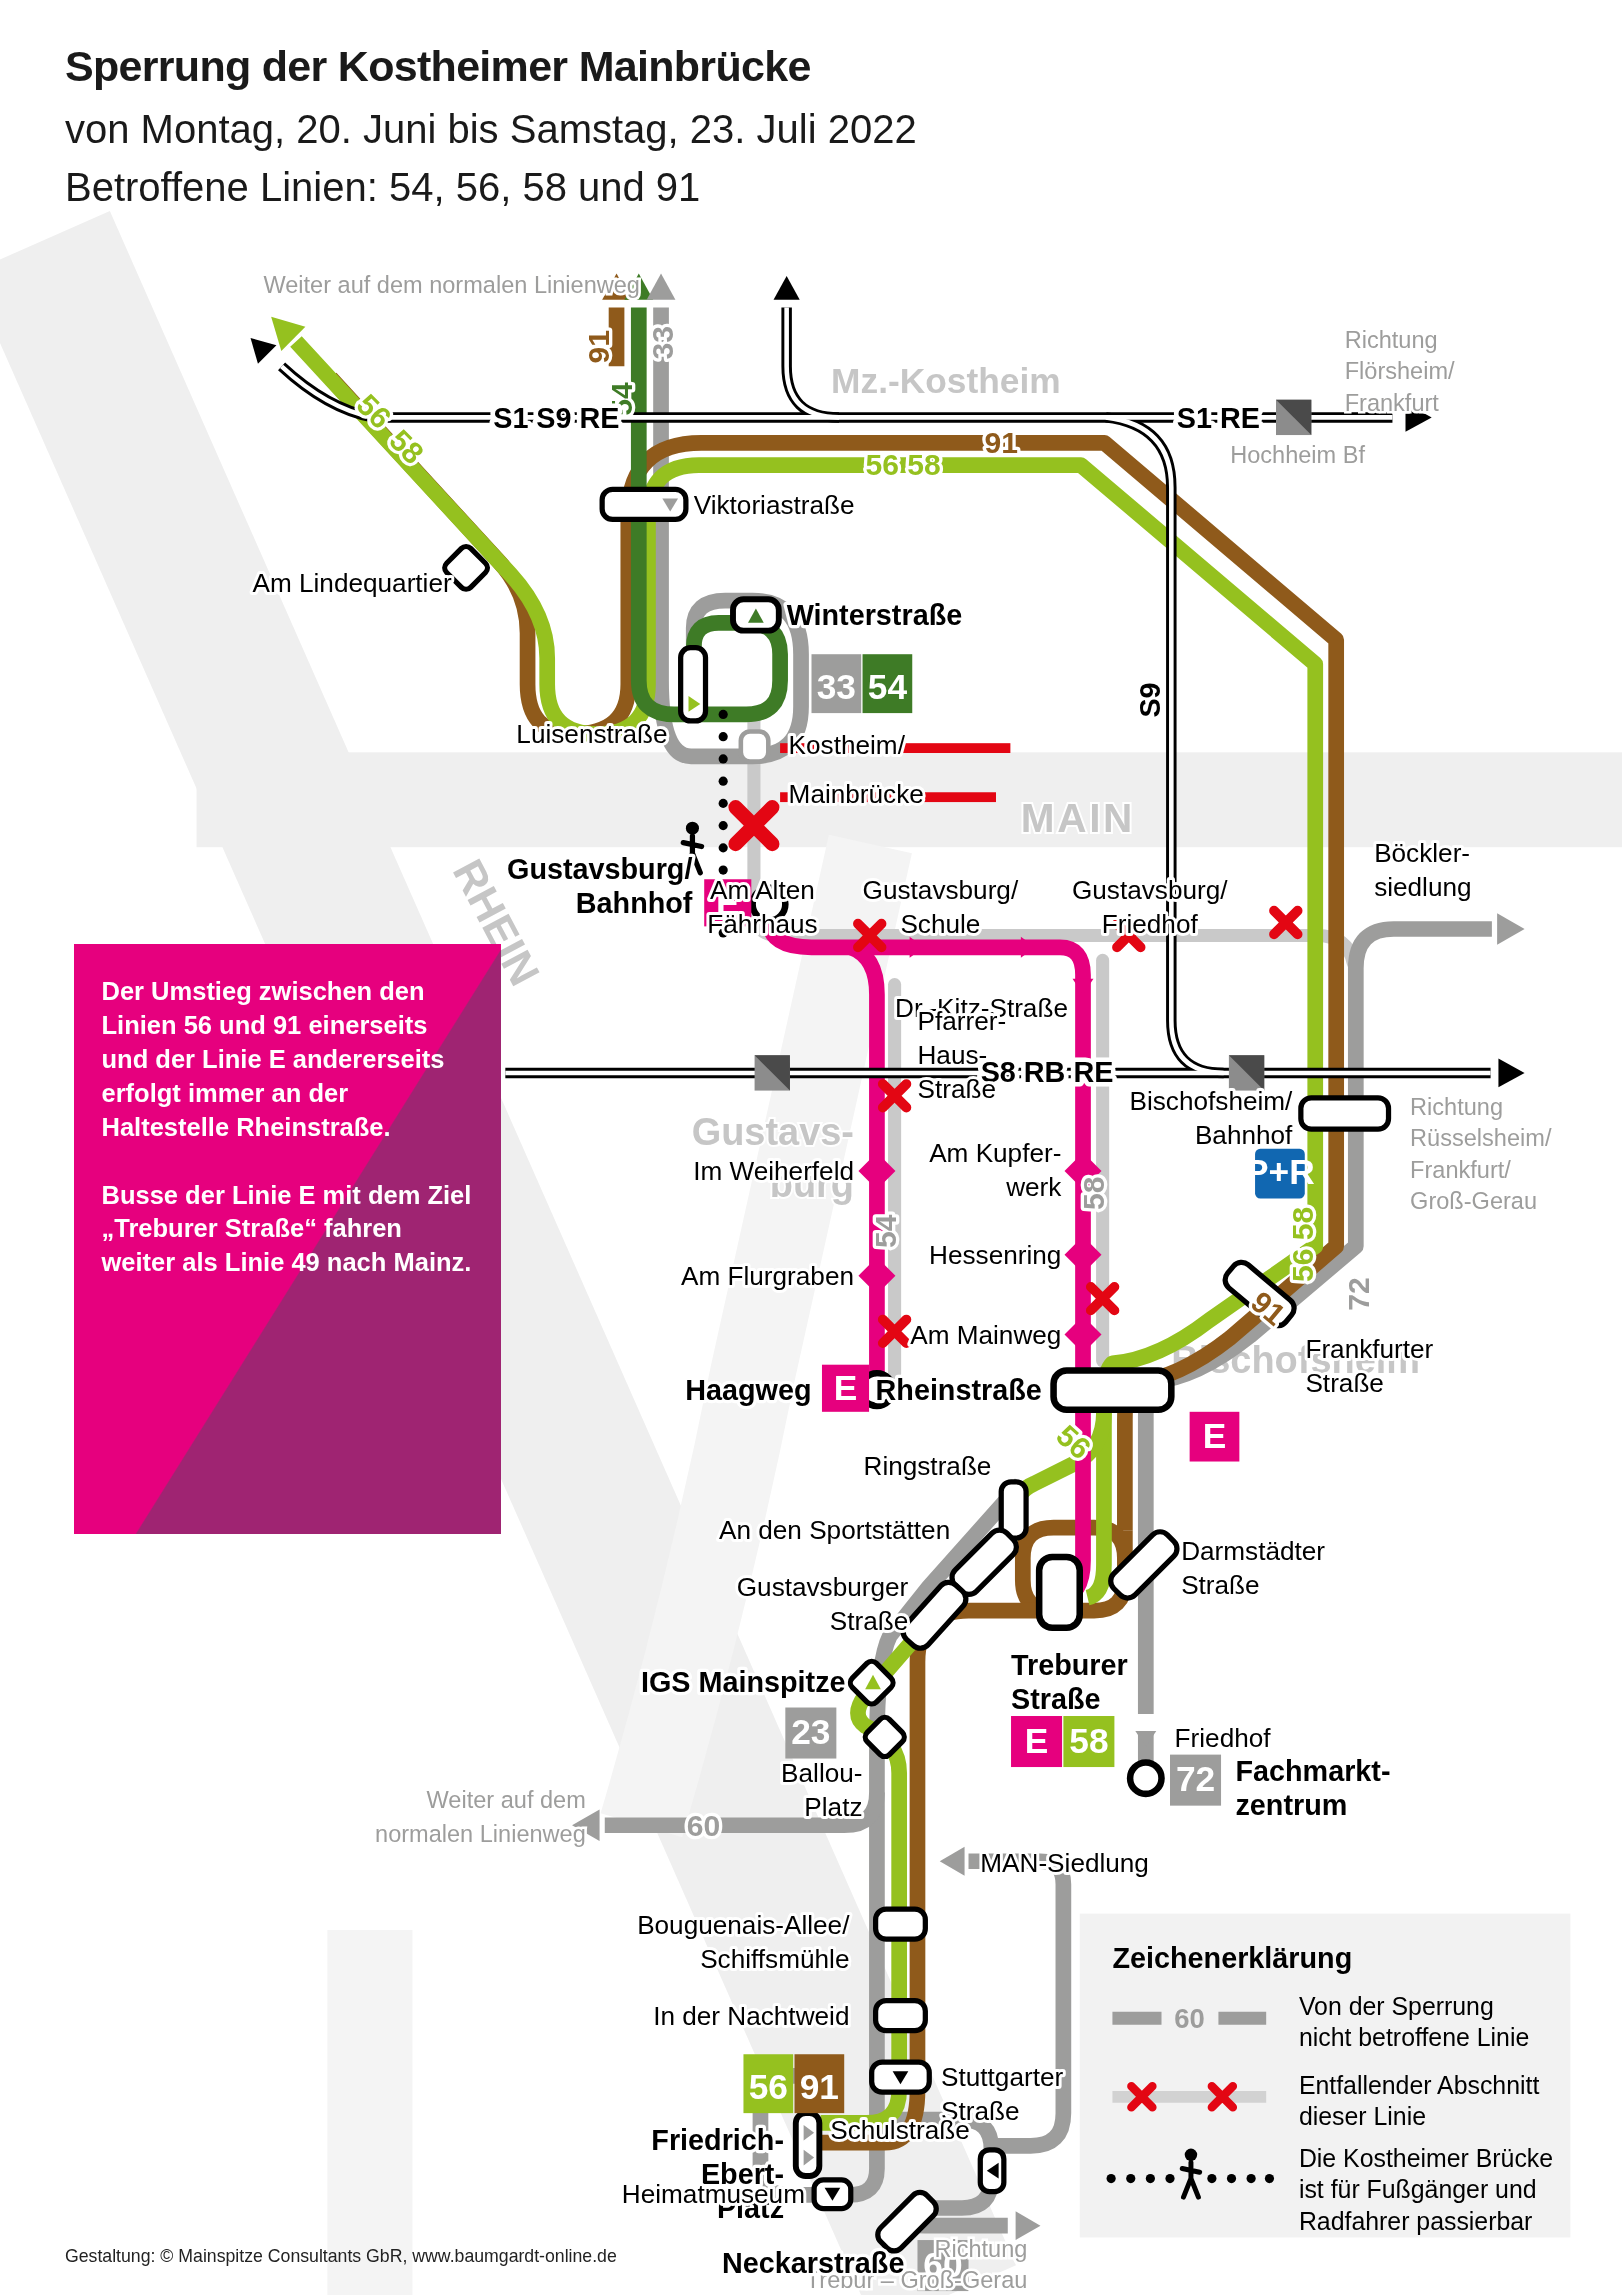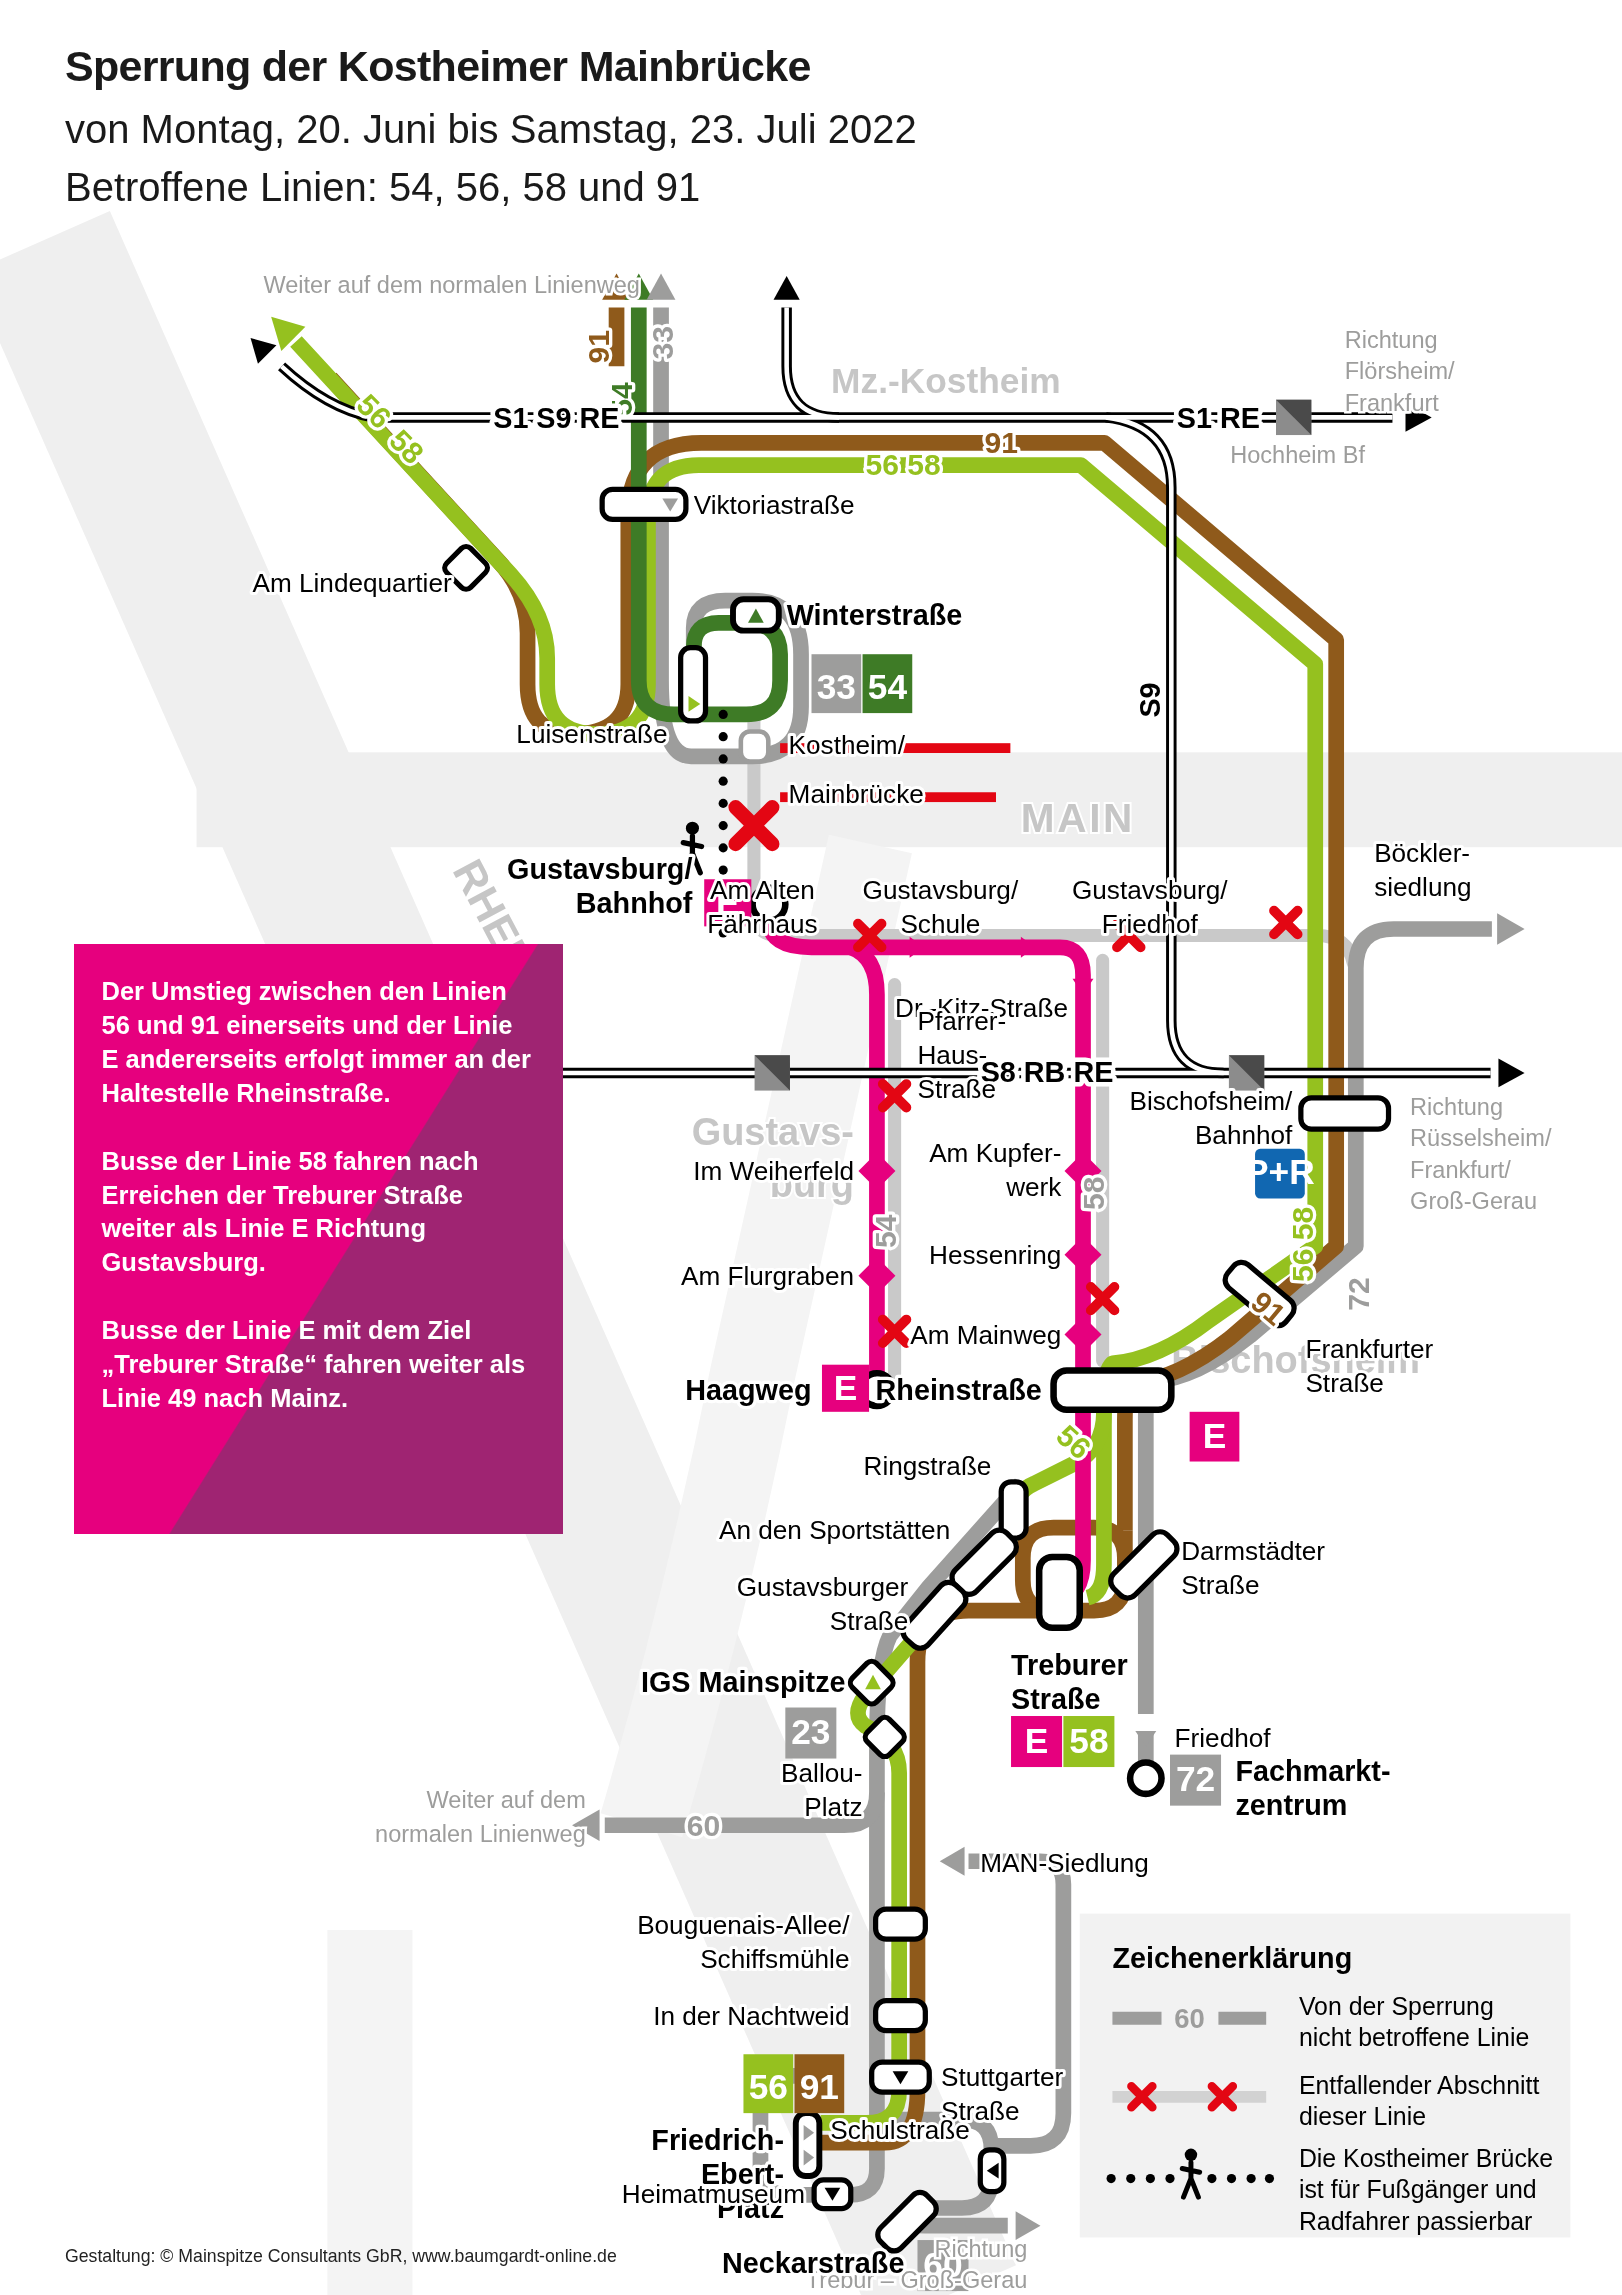--- a/index.html
+++ b/index.html
@@ -4,21 +4,21 @@
 <style>
   html,body{margin:0;padding:0;background:#fff;}
   #page{position:relative;width:1623px;height:2295px;background:#fff;overflow:hidden;
         font-family:"Liberation Sans",sans-serif;}
   #mapsvg{position:absolute;left:0;top:0;}
   
   #hdr{position:absolute;left:65px;top:42px;width:1440px;}
   #hdr h1{margin:0;font-size:43px;font-weight:bold;color:#1a1a1a;letter-spacing:-0.7px;}
   #hdr .sub{font-size:40px;color:#1a1a1a;margin-top:9.2px;line-height:1.45;}
   
-  #infobox{position:absolute;left:74px;top:944px;width:489px;height:590px;box-sizing:border-box;
+  #infobox{position:absolute;left:74px;top:944px;width:427px;height:590px;box-sizing:border-box;
            padding:31px 27.5px;color:#fff;font-weight:bold;font-size:25.5px;line-height:1.33;
            background:linear-gradient(122deg,#e6007e 54%,#9f2472 54.2%);}
   #infobox p{margin:0 0 34px 0;}
   
   #footer{position:absolute;left:65px;top:2246px;font-size:17.7px;color:#222;}
   
   text{font-family:"Liberation Sans",sans-serif;}
   .lbl{font-size:40px;fill:#000;paint-order:stroke;stroke:#fff;stroke-width:9px;stroke-linejoin:round;}
   .lblb{font-size:44px;font-weight:bold;fill:#000;paint-order:stroke;stroke:#fff;stroke-width:10px;stroke-linejoin:round;}
   .gdir{font-size:36px;fill:#9d9d9c;paint-order:stroke;stroke:#fff;stroke-width:8px;}
@@ -411,20 +411,19 @@
 </svg>
 
 <div id="hdr">
   <h1>Sperrung der Kostheimer Mainbrücke</h1>
   <div class="sub">von Montag, 20. Juni bis Samstag, 23. Juli 2022</div>
   <div class="sub" style="margin-top:0">Betroffene Linien: 54, 56, 58 und 91</div>
 </div>
 
 <div id="infobox">
   <p>Der Umstieg zwischen den Linien 56 und 91 einerseits und der Linie E anderer­seits erfolgt immer an der Haltestelle Rheinstraße.</p>
-  <p>Busse der Linie 58 fahren nach Erreichen der Treburer Straße weiter als Linie E Richtung Gustavs­burg.</p>
   <p style="margin-bottom:0">Busse der Linie E mit dem Ziel „Treburer Straße“ fahren weiter als Linie 49 nach Mainz.</p>
 </div>
 
 <div id="footer">Gestaltung: © Mainspitze Consultants GbR, www.baumgardt-online.de</div>
 
 </div>
 
 
 </body></html>

